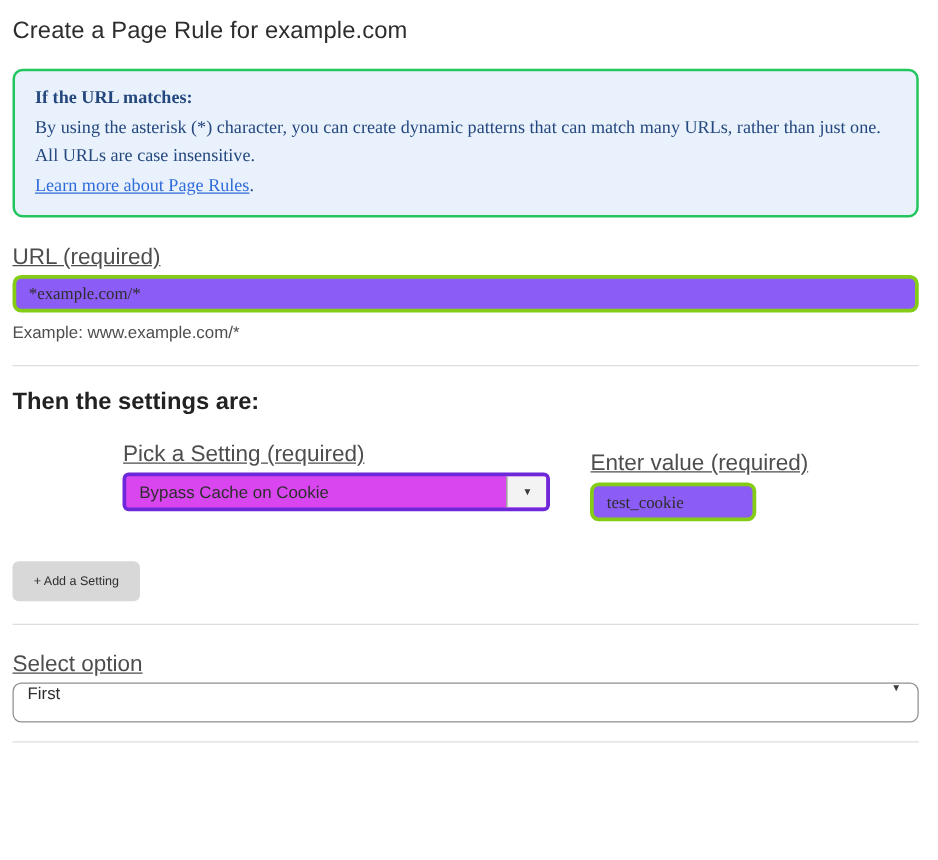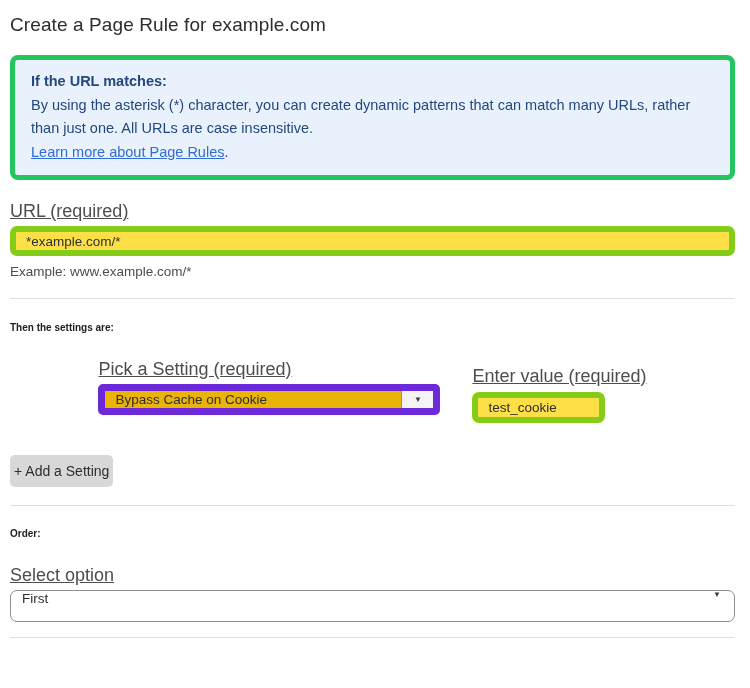--- a/index.html
+++ b/index.html
@@ -13,88 +13,89 @@
   .page { padding: 12px 15px 0 10px; width: 750px; }
 
   h1.page-title {
     font-size: 19px; font-weight: 400; color: #2d2d2d;
     line-height: 26px; letter-spacing: 0.1px;
   }
 
   .info-box {
     margin-top: 17px;
     background: #e9f2fc;
-    border: 5px solid #22c55e;
+    border: 2px solid #22c55e;
     border-radius: 8px;
     padding: 10px 16px 11px;
     color: #24477e;
     font-size: 14.5px;
     line-height: 23.5px;
+    font-family: Liberation Serif, serif;
   }
   .info-heading { font-weight: 700; }
   .info-link { color: #2f6bd9; text-decoration: underline; cursor: pointer; }
 
   .field-label {
     display: block;
     font-size: 18px; color: #4d4d4d; line-height: 17px; text-decoration: underline;
   }
   .url-label { margin-top: 23px; }
 
   .text-input {
     display: block;
-    font-family: Liberation Sans, sans-serif;
+    font-family: Liberation Serif, serif;
     font-size: 13.5px; color: #2e2e2e;
-    border: 6px solid #84cc16;
+    border: 3px solid #84cc16;
     border-radius: 7px;
-    background: #fde047;
+    background: #8b5cf6;
     padding: 0 10px;
     outline: none;
   }
   .url-input { width: 100%; height: 30px; margin-top: 6px; }
   .hint { font-size: 13.5px; color: #4d4d4d; margin-top: 7px; line-height: 17px; }
 
   hr.divider { border: none; border-top: 1px solid #dedede; }
   .divider-1 { margin: 18px 0 19px; }
   .divider-2 { margin: 18px 0 18px; }
   .divider-3 { margin: 15px 0 13px; }
 
-  h2.section-heading { font-size: 10px; font-weight: 700; color: #222222; line-height: 20px; }
+  h2.section-heading { font-size: 19px; font-weight: 700; color: #222222; line-height: 20px; }
 
   .settings-row { display: flex; margin-top: 23px; justify-content: center; }
   .setting-col { width: 342px; }
   .value-col { margin-left: 32px; margin-top: 7px; }
 
   .select-composite {
     margin-top: 6px;
     width: 342px; height: 31px;
-    border: 7px solid #6d28d9;
+    border: 3px solid #6d28d9;
     border-radius: 5px;
     display: flex; align-items: stretch;
-    background: #eab308;
+    background: #d946ef;
     cursor: pointer;
     overflow: hidden;
   }
   .select-value {
     flex: 1; display: flex; align-items: center;
     padding-left: 10px; font-size: 13.5px; color: #2e2e2e;
   }
   .select-button {
     width: 32px; border-left: 1px solid #8f8f8f;
     background: #f3f3f3;
     display: flex; align-items: center; justify-content: center;
   }
   .caret { font-size: 8px; color: #3c3c3c; line-height: 1; }
 
   .value-input { width: 133px; height: 31px; margin-top: 7px; }
 
   .btn {
     font-family: "Liberation Sans", "DejaVu Sans", sans-serif;
-    font-size: 14px;
+    font-size: 10px;
     border: none; border-radius: 5px;
-    height: 32px; padding: 0 4px;
+    height: 32px; padding: 0 17px;
     cursor: pointer;
   }
   .btn.grey { background: #d8d8d8; color: #2e2e2e; }
 
   .add-setting { margin-top: 32px; }
 
   .order-label { margin-top: 23px; }
   .select-full {
     margin-top: 6px;
     width: 100%; height: 32px;
@@ -146,21 +147,20 @@
     <div class="value-col">
       <label class="field-label">Enter value (required)</label>
       <input class="text-input value-input" type="text" value="test_cookie" style="">
     </div>
   </div>
 
   <button class="btn grey add-setting">+ Add a Setting</button>
 
   <hr class="divider divider-2">
 
-  <h2 class="section-heading">Order:</h2>
 
   <label class="field-label order-label">Select option</label>
   <div class="select-full">
     <span>First</span>
     <span class="caret">▼</span>
   </div>
 
 
   <hr class="divider divider-3">
 

